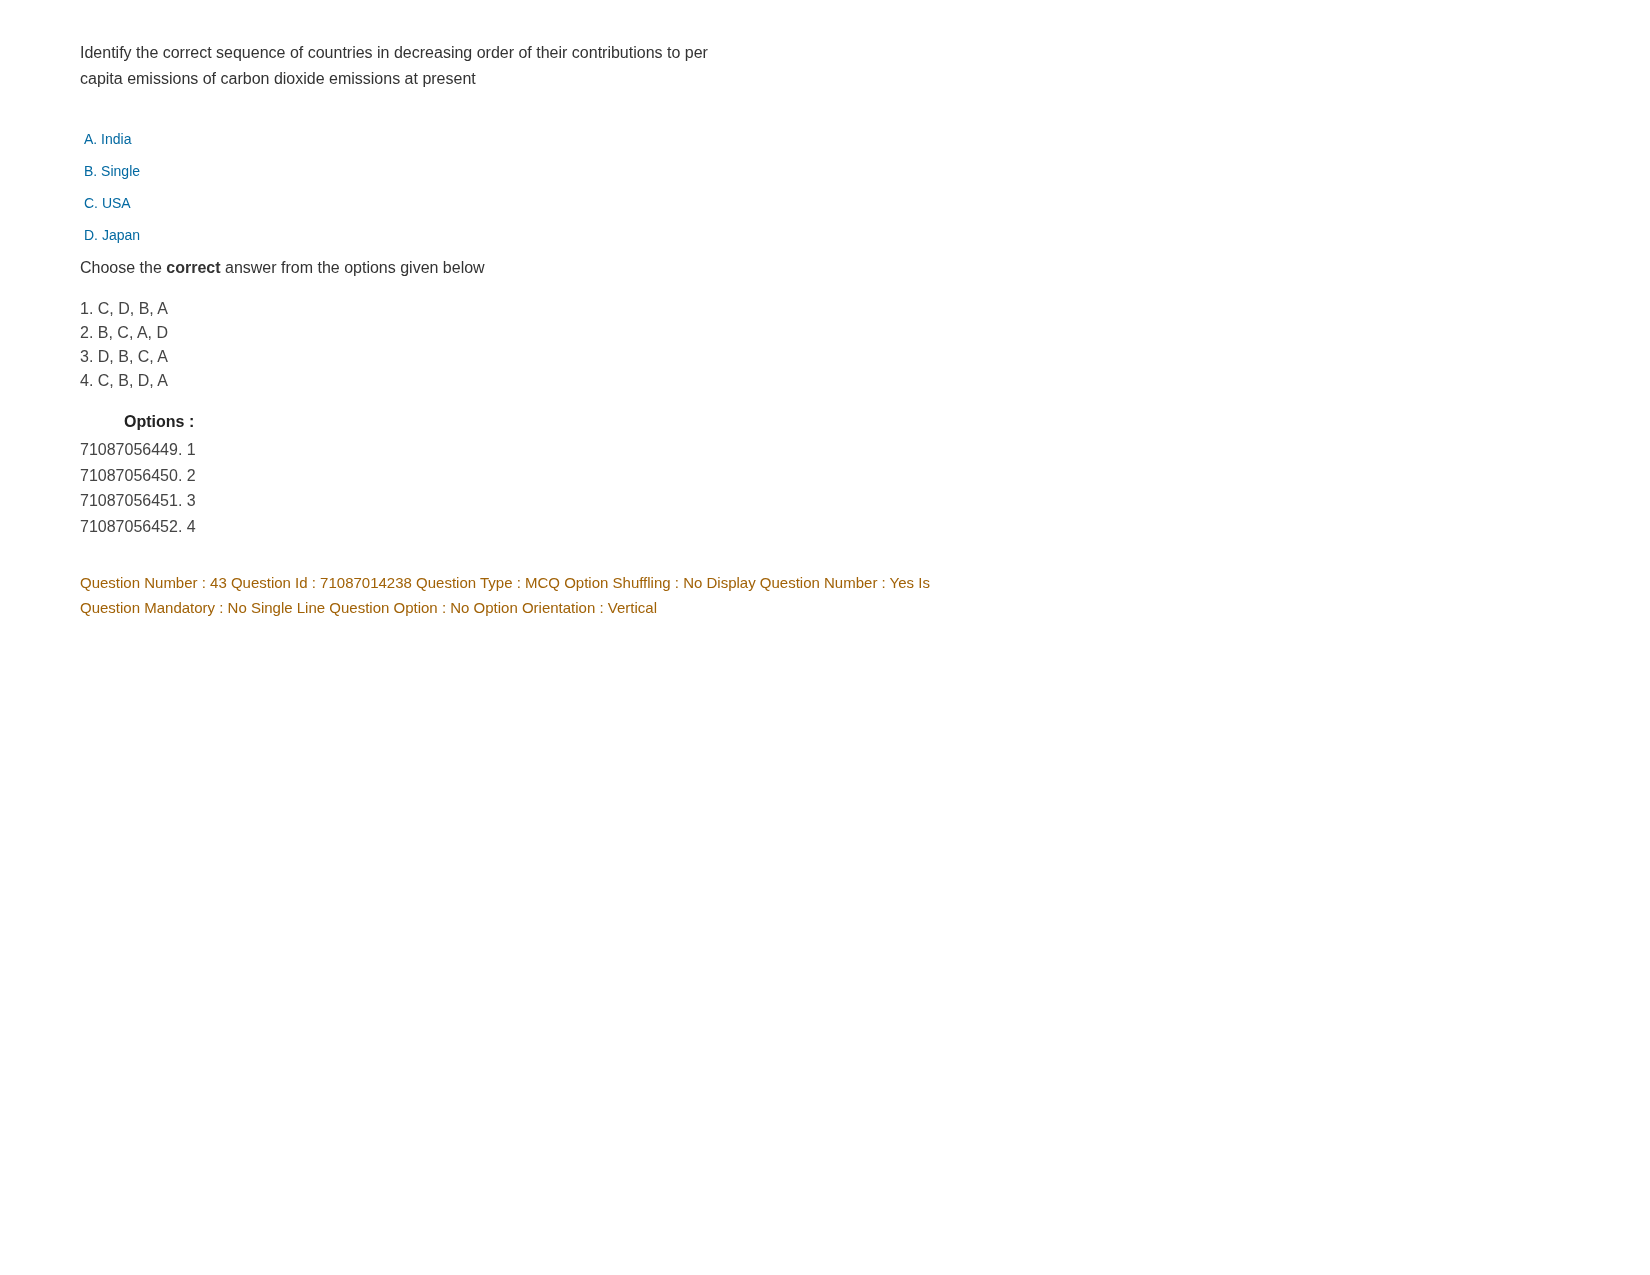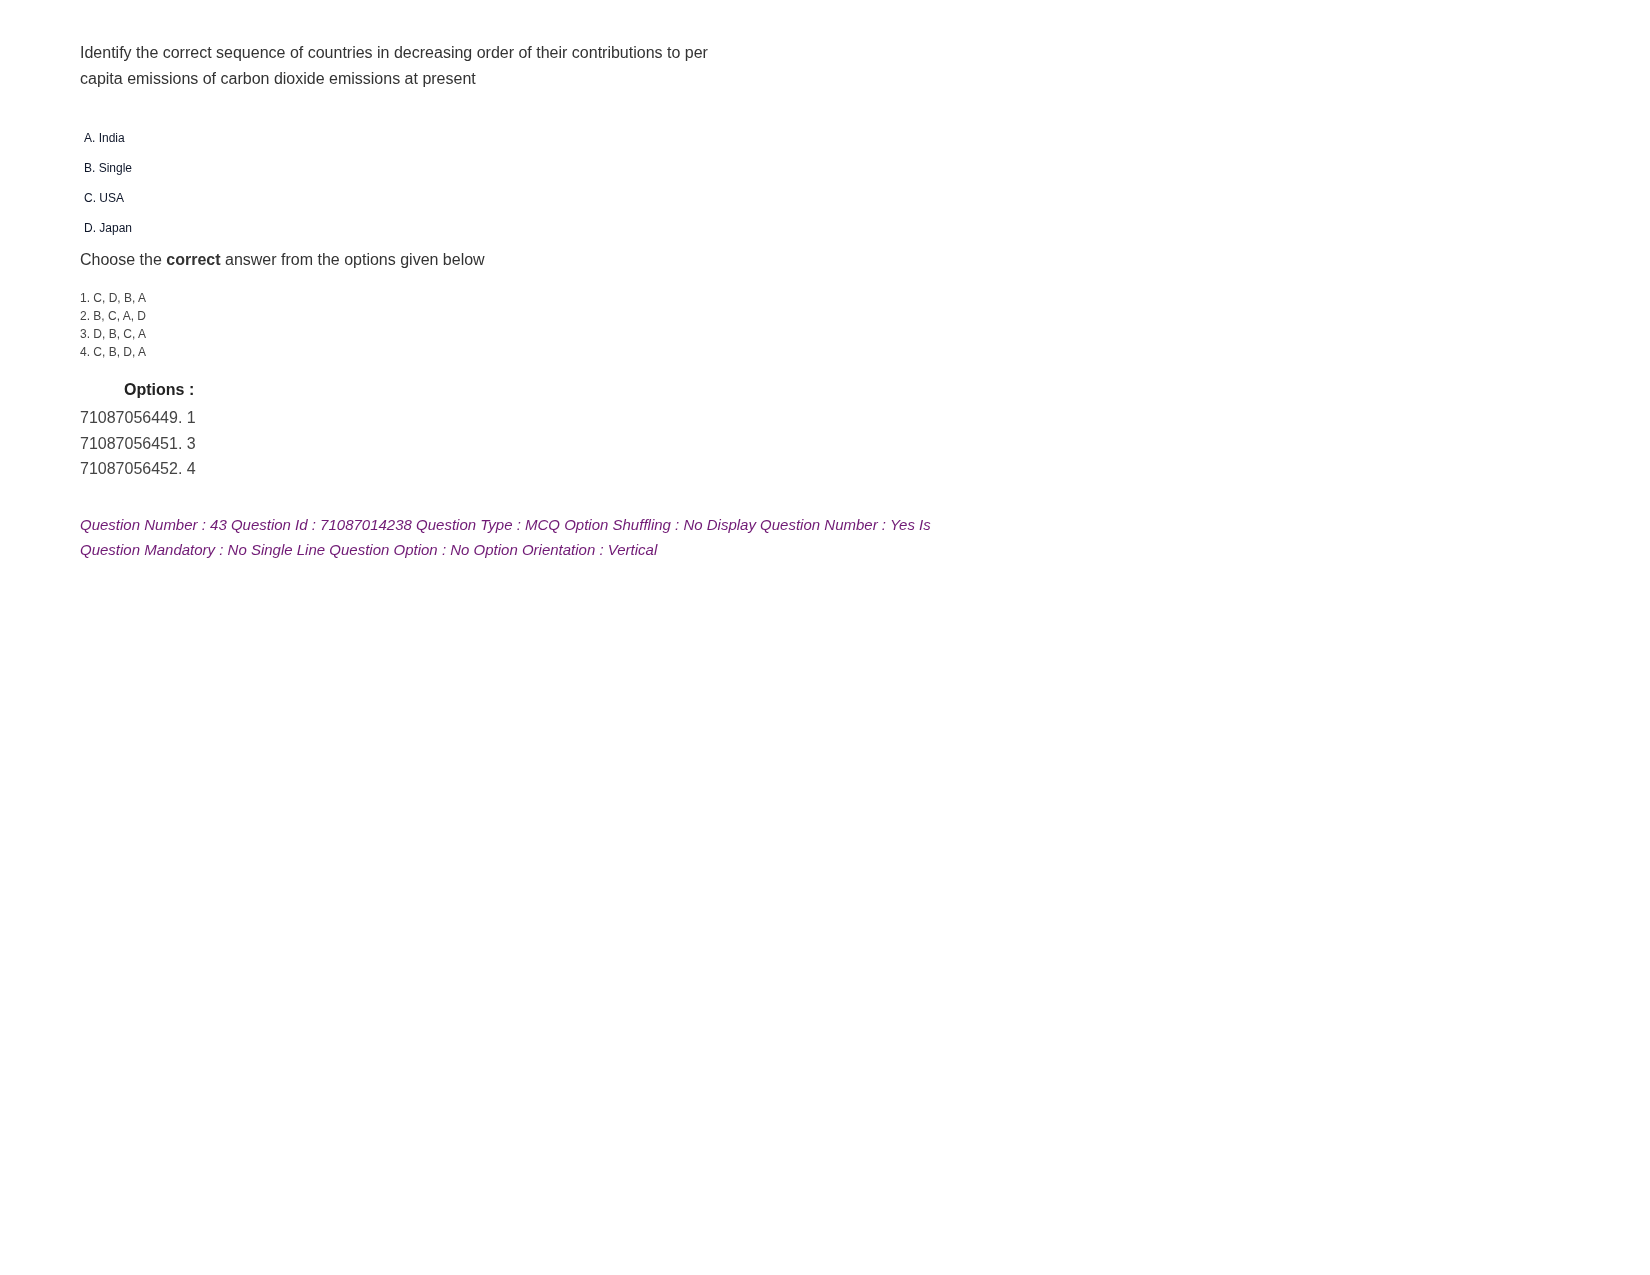--- a/index.html
+++ b/index.html
@@ -20,42 +20,42 @@
 
     .question-text {
       font-size: 16px;
       color: #333333;
       line-height: 1.6;
       margin-bottom: 40px;
       max-width: 850px;
     }
 
     .option-item {
-      font-size: 12px;
-      color: #0f172a;
+      font-size: 14px;
+      color: #0369a1;
       margin-bottom: 16px;
       padding-left: 4px;
     }
 
     .choose-text {
       font-size: 16px;
       color: #333333;
       margin-bottom: 20px;
     }
 
     .choose-text strong {
       font-weight: bold;
     }
 
     .answer-options {
       margin-bottom: 20px;
     }
 
     .answer-option {
-      font-size: 12px;
+      font-size: 16px;
       color: #444444;
       line-height: 1.5;
     }
 
     .options-label {
       font-size: 16px;
       font-weight: bold;
       color: #222222;
       margin-top: 12px;
       margin-bottom: 6px;
@@ -63,25 +63,24 @@
     }
 
     .option-id {
       font-size: 16px;
       color: #444444;
       line-height: 1.6;
     }
 
     .meta-info {
       font-size: 15px;
-      color: #701a75;
+      color: #a16207;
       margin-top: 30px;
       line-height: 1.7;
       max-width: 1100px;
-      font-style: italic;
     }
 
     .meta-info .marks-line {
       font-weight: bold;
     }
   </style>
 </head>
 <body>
 
 <div>
@@ -125,20 +124,23 @@
 
   <div class="options-label">
     <span>Options :</span>
   </div>
 
   <div>
     <div class="option-id">
       <span>71087056449. 1</span>
     </div>
     <div class="option-id">
+      <span>71087056450. 2</span>
+    </div>
+    <div class="option-id">
       <span>71087056451. 3</span>
     </div>
     <div class="option-id">
       <span>71087056452. 4</span>
     </div>
   </div>
 
   <div class="meta-info">
     <div>
       <span>Question Number : 43 Question Id : 71087014238 Question Type : MCQ Option Shuffling : No Display Question Number : Yes Is</span>

